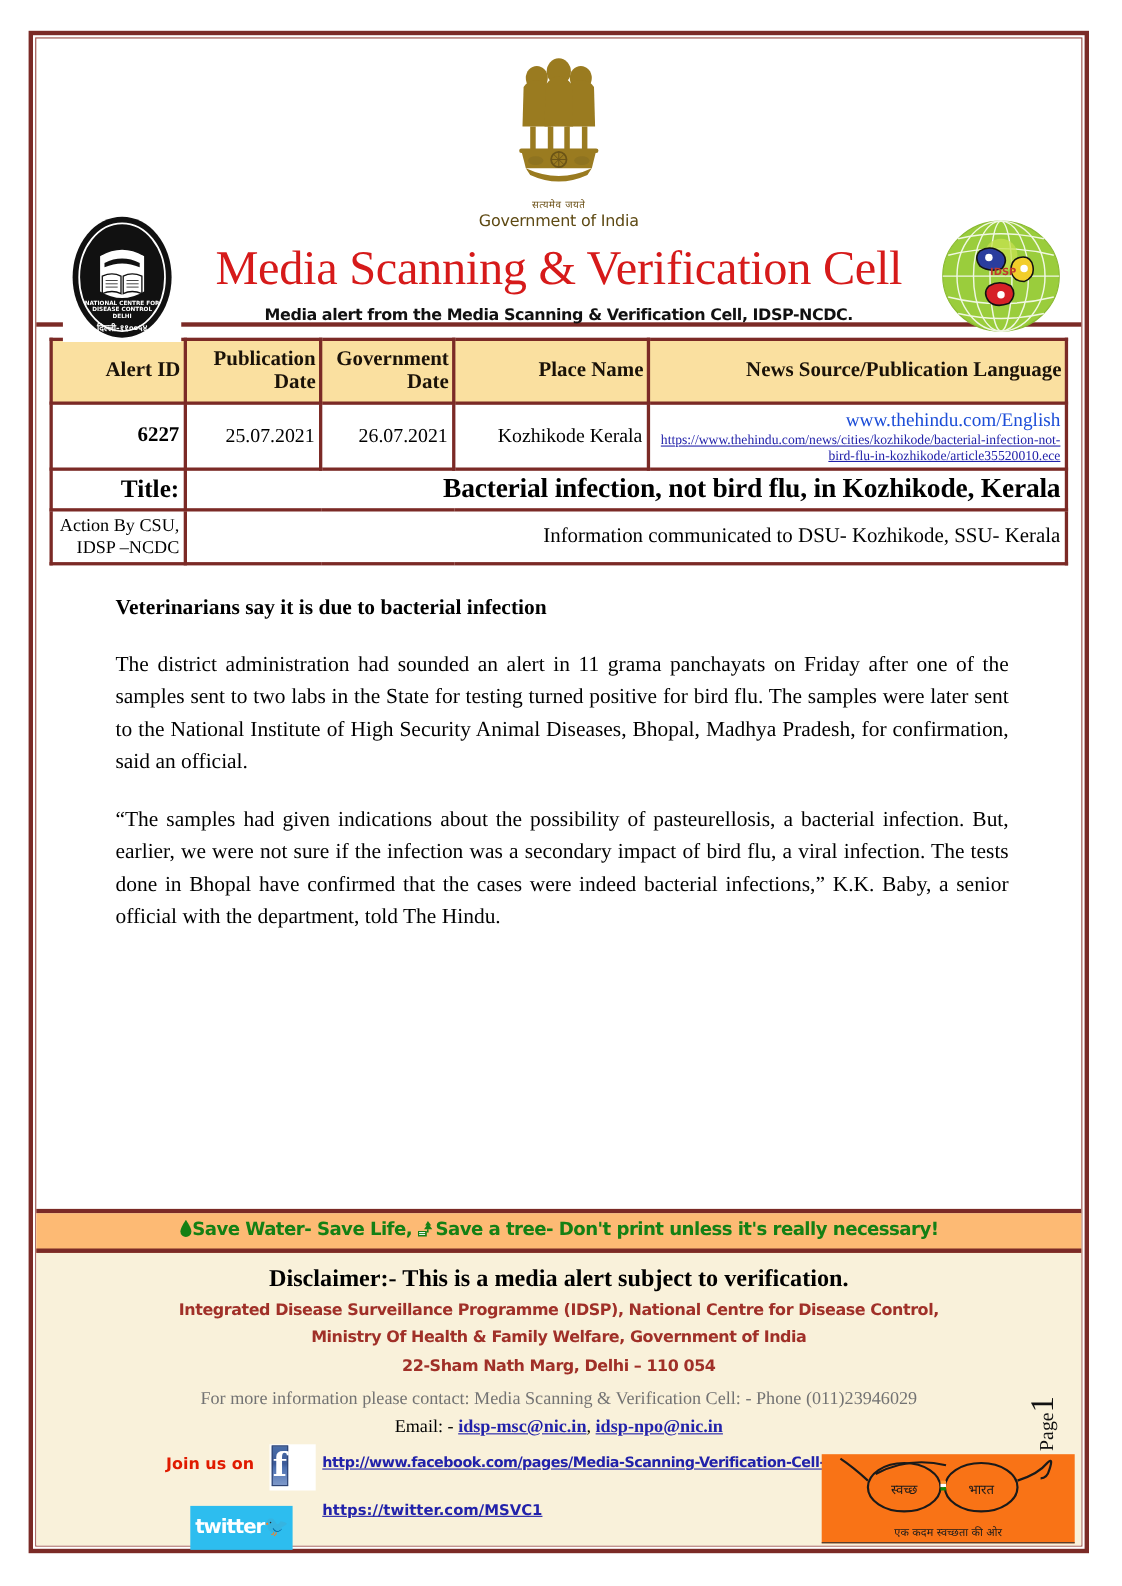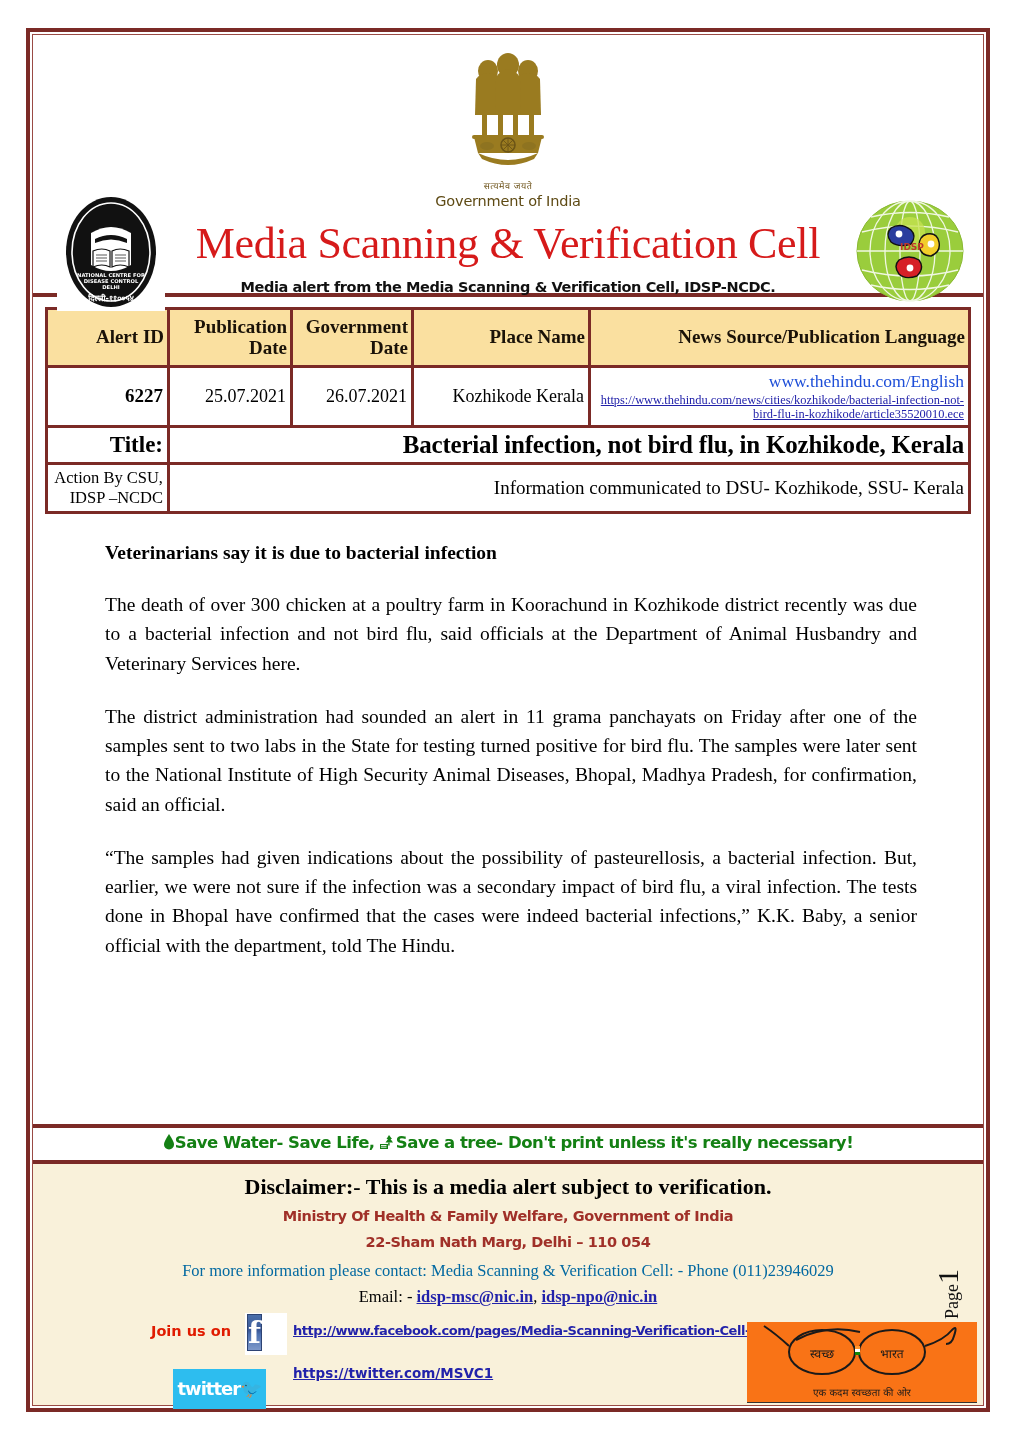--- a/index.html
+++ b/index.html
@@ -198,21 +198,21 @@
   .footer {
     position: absolute;
     left: 0; right: 0; bottom: 0;
     border-top: 4px solid #7B2A26;
     background: #F9F1DA;
   }
   .ecoline {
     border-bottom: 4px solid #7B2A26;
     text-align: center;
     padding: 5px 0 6px 0;
-    background: #ffffff;
+    background: #fdba74;
   }
   .ecoline .eco-text {
     font-family: "DejaVu Sans", sans-serif;
     font-size: 16.5px;
     font-weight: bold;
     color: #148014;
     letter-spacing: -0.5px;
     white-space: nowrap;
   }
   .eco-ico { display: inline-block; vertical-align: -2px; }
@@ -234,21 +234,21 @@
     font-family: "DejaVu Sans", sans-serif;
     font-size: 14.5px;
     font-weight: bold;
     color: #A03028;
     line-height: 1.75;
     letter-spacing: -0.4px;
   }
   .contact-line {
     font-family: "Liberation Serif", serif;
     font-size: 16.5px;
-    color: #0369a1;
+    color: #737373;
     margin-top: 6px;
   }
   .email-line {
     font-family: "Liberation Serif", serif;
     font-size: 16.5px;
     color: #000;
     margin-top: 6px;
   }
   .email-line a {
     color: #2222aa;
@@ -491,21 +491,20 @@
       <tr>
         <td class="lbl-action">Action By CSU, IDSP –NCDC</td>
         <td class="val-action" colspan="4">Information communicated to DSU- Kozhikode, SSU- Kerala</td>
       </tr>
     </tbody>
         </table>
   </div>
 
   <div class="article">
     <h2>Veterinarians say it is due to bacterial infection</h2>
-    <p>The death of over 300 chicken at a poultry farm in Koorachund in Kozhikode district recently was due to a bacterial infection and not bird flu, said officials at the Department of Animal Husbandry and Veterinary Services here.</p>
     <p>The district administration had sounded an alert in 11 grama panchayats on Friday after one of the samples sent to two labs in the State for testing turned positive for bird flu. The samples were later sent to the National Institute of High Security Animal Diseases, Bhopal, Madhya Pradesh, for confirmation, said an official.</p>
     <p>“The samples had given indications about the possibility of pasteurellosis, a bacterial infection. But, earlier, we were not sure if the infection was a secondary impact of bird flu, a viral infection. The tests done in Bhopal have confirmed that the cases were indeed bacterial infections,” K.K. Baby, a senior official with the department, told The Hindu.</p>
   </div>
 
   <div class="footer">
 
     <div class="ecoline">
       <span class="eco-text">
         <span class="eco-ico">
           <svg width="12" height="16" viewBox="0 0 12 16">
@@ -519,20 +518,21 @@
             <path d="M0 10 L8 10 L8 15 L0 15 Z" fill="#148014"></path>
             <path d="M1 11.5 L6.5 11.5" stroke="#ffffff" stroke-width="0.9"></path>
             <path d="M1 13.2 L6.5 13.2" stroke="#ffffff" stroke-width="0.9"></path>
           </svg>
         </span><span>Save a tree- Don't print unless it's really necessary!</span>
       </span>
     </div>
 
     <div class="footer-body">
       <div class="disclaimer">Disclaimer:- This is a media alert subject to verification.</div>
+      <div class="org-line">Integrated Disease Surveillance Programme (IDSP), National Centre for Disease Control,</div>
       <div class="org-line">Ministry Of Health &amp; Family Welfare, Government of India</div>
       <div class="org-line">22-Sham Nath Marg, Delhi – 110 054</div>
       <div class="contact-line">For more information please contact: Media Scanning &amp; Verification Cell: - Phone (011)23946029</div>
       <div class="email-line">
         <span>Email: -</span>
         <a href="#">idsp-msc@nic.in</a><span>,</span>
         <a href="#">idsp-npo@nic.in</a>
       </div>
 
       <div class="social-row">

